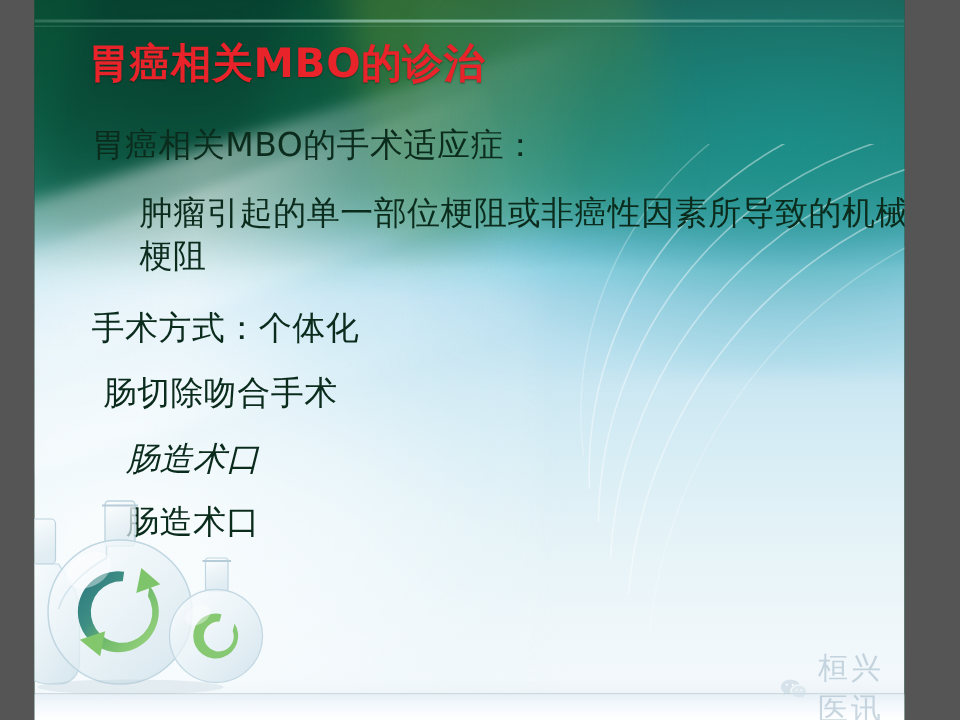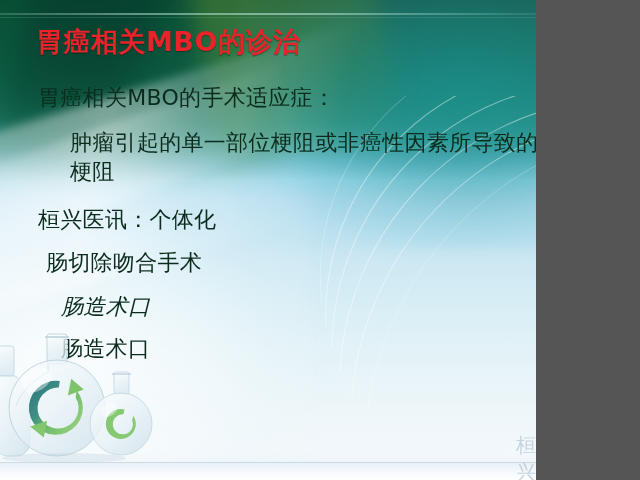--- a/index.html
+++ b/index.html
@@ -7,24 +7,25 @@
     margin: 0;
     padding: 0;
     background: #555;
   }
   body {
     font-family: "DejaVu Sans", "Liberation Sans", sans-serif;
   }
 
   #slide {
     position: relative;
-    width: 536px;
+    width: 580px;
     height: 480px;
     overflow: hidden;
     background: #0a4a33;
+    margin-left: 23px;
   }
 
   
   .bg-base {
     position: absolute;
     inset: 0;
     background:
       linear-gradient(to bottom,
         #08452f 0px,
         #0a4b34 14px,
@@ -303,21 +304,21 @@
     </g>
   </svg>
 
   <div class="title">胃癌相关MBO的诊治</div>
 
   <div class="body-block">
     <div class="line l-head">胃癌相关MBO的手术适应症：</div>
 
     <div class="line l-para">肿瘤引起的单一部位梗阻或非癌性因素所导致的机械性梗阻</div>
 
-    <div class="line l-head2">桓兴医讯：个体化</div>
+    <div class="line l-head2">手术方式：个体化</div>
 
     <div class="line l-item1">肠切除吻合手术</div>
 
     <div class="line l-item2">肠造术口</div>
 
     <div class="line l-item3">肠造术口</div>
   </div>
 
   <svg class="flasks" viewBox="0 0 180 132">
     <defs>

